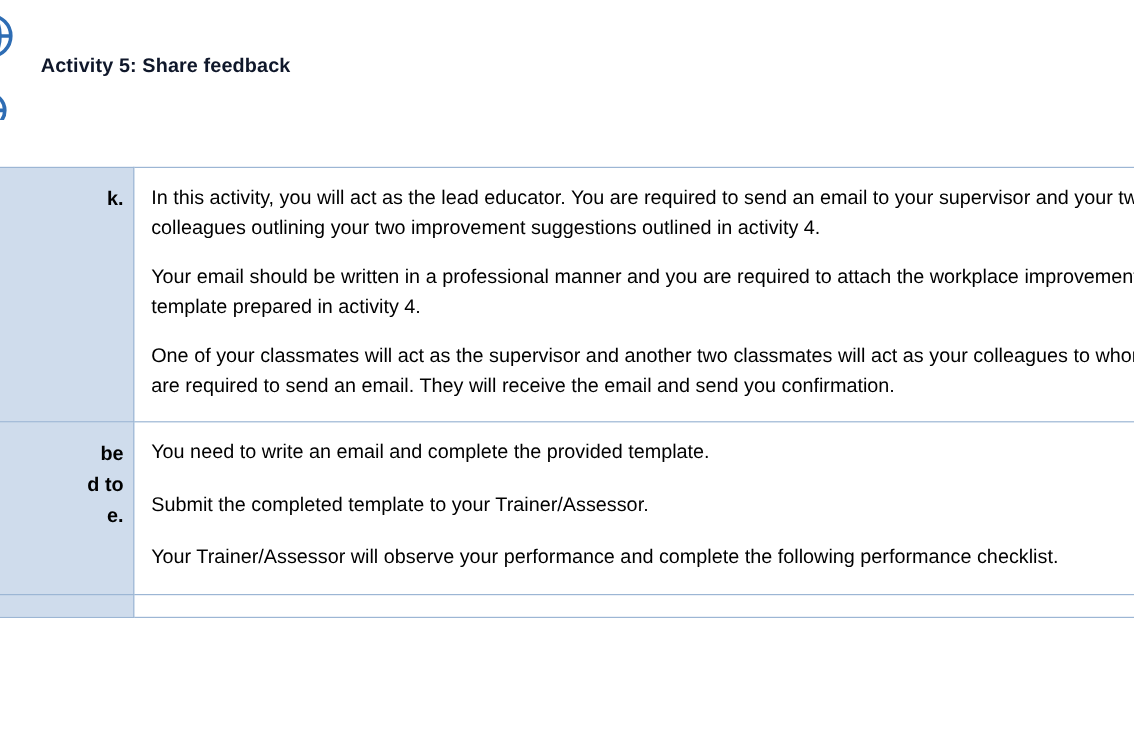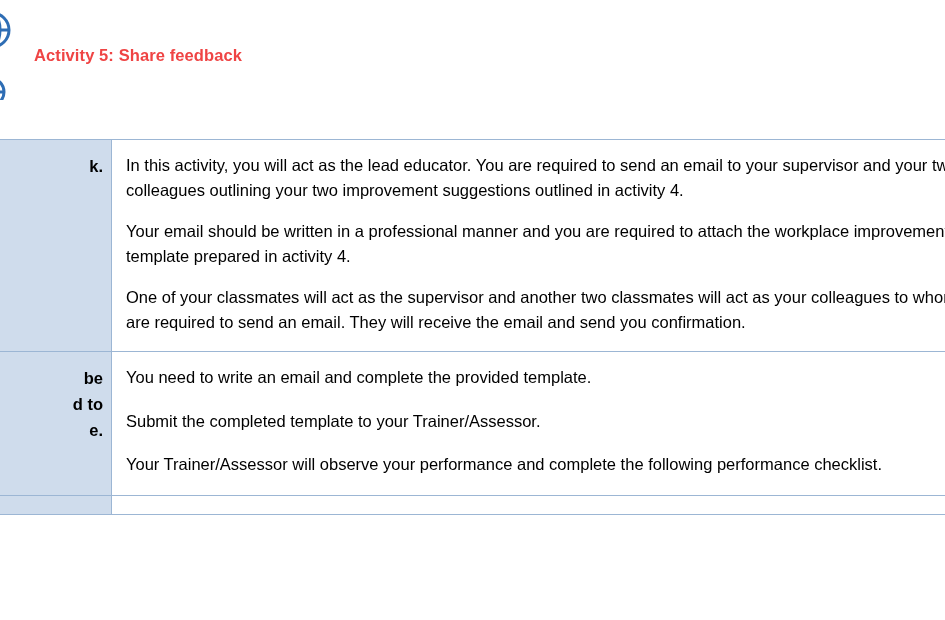--- a/index.html
+++ b/index.html
@@ -39,21 +39,21 @@
     height: 88px;
   }
 
   .heading {
     position: absolute;
     left: 34px;
     top: 46px;
     font-size: 16.5px;
     font-weight: bold;
     letter-spacing: 0.1px;
-    color: #ef4444;
+    color: #0f172a;
     white-space: nowrap;
   }
 
   
   .tbl {
     position: absolute;
     left: -46px;
     top: 139px;
     width: 1060px;
     border-collapse: collapse;

